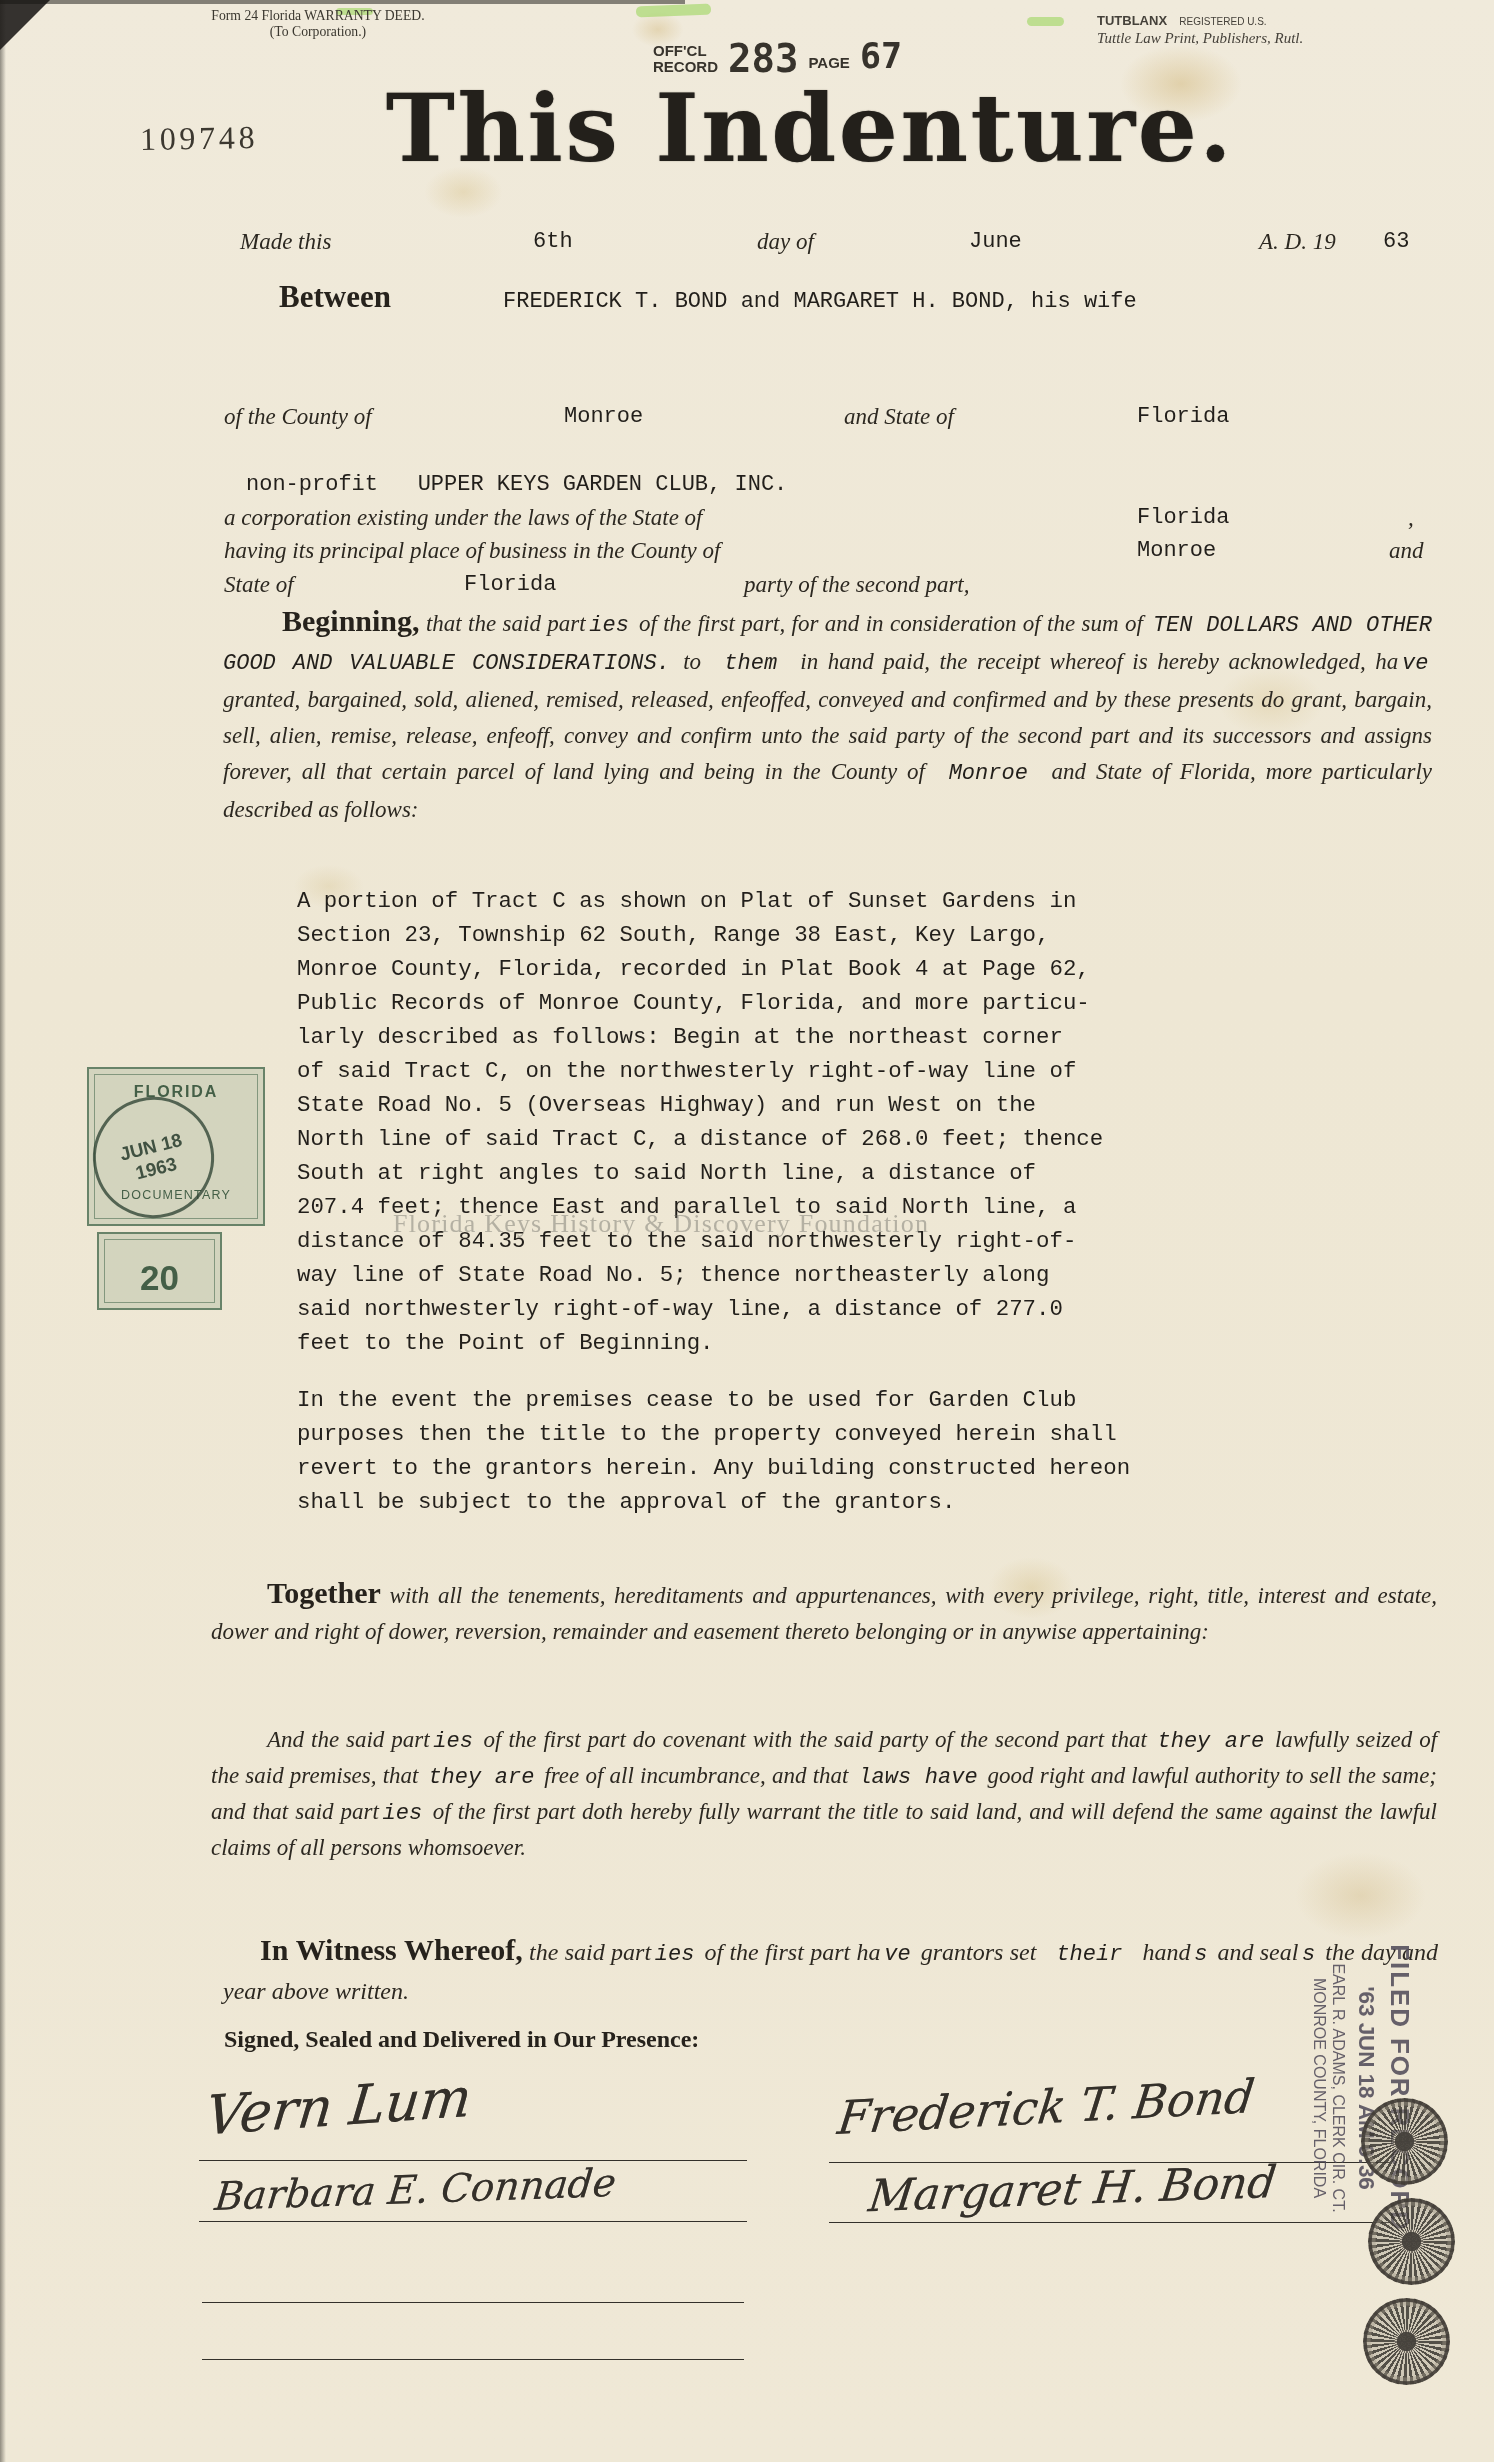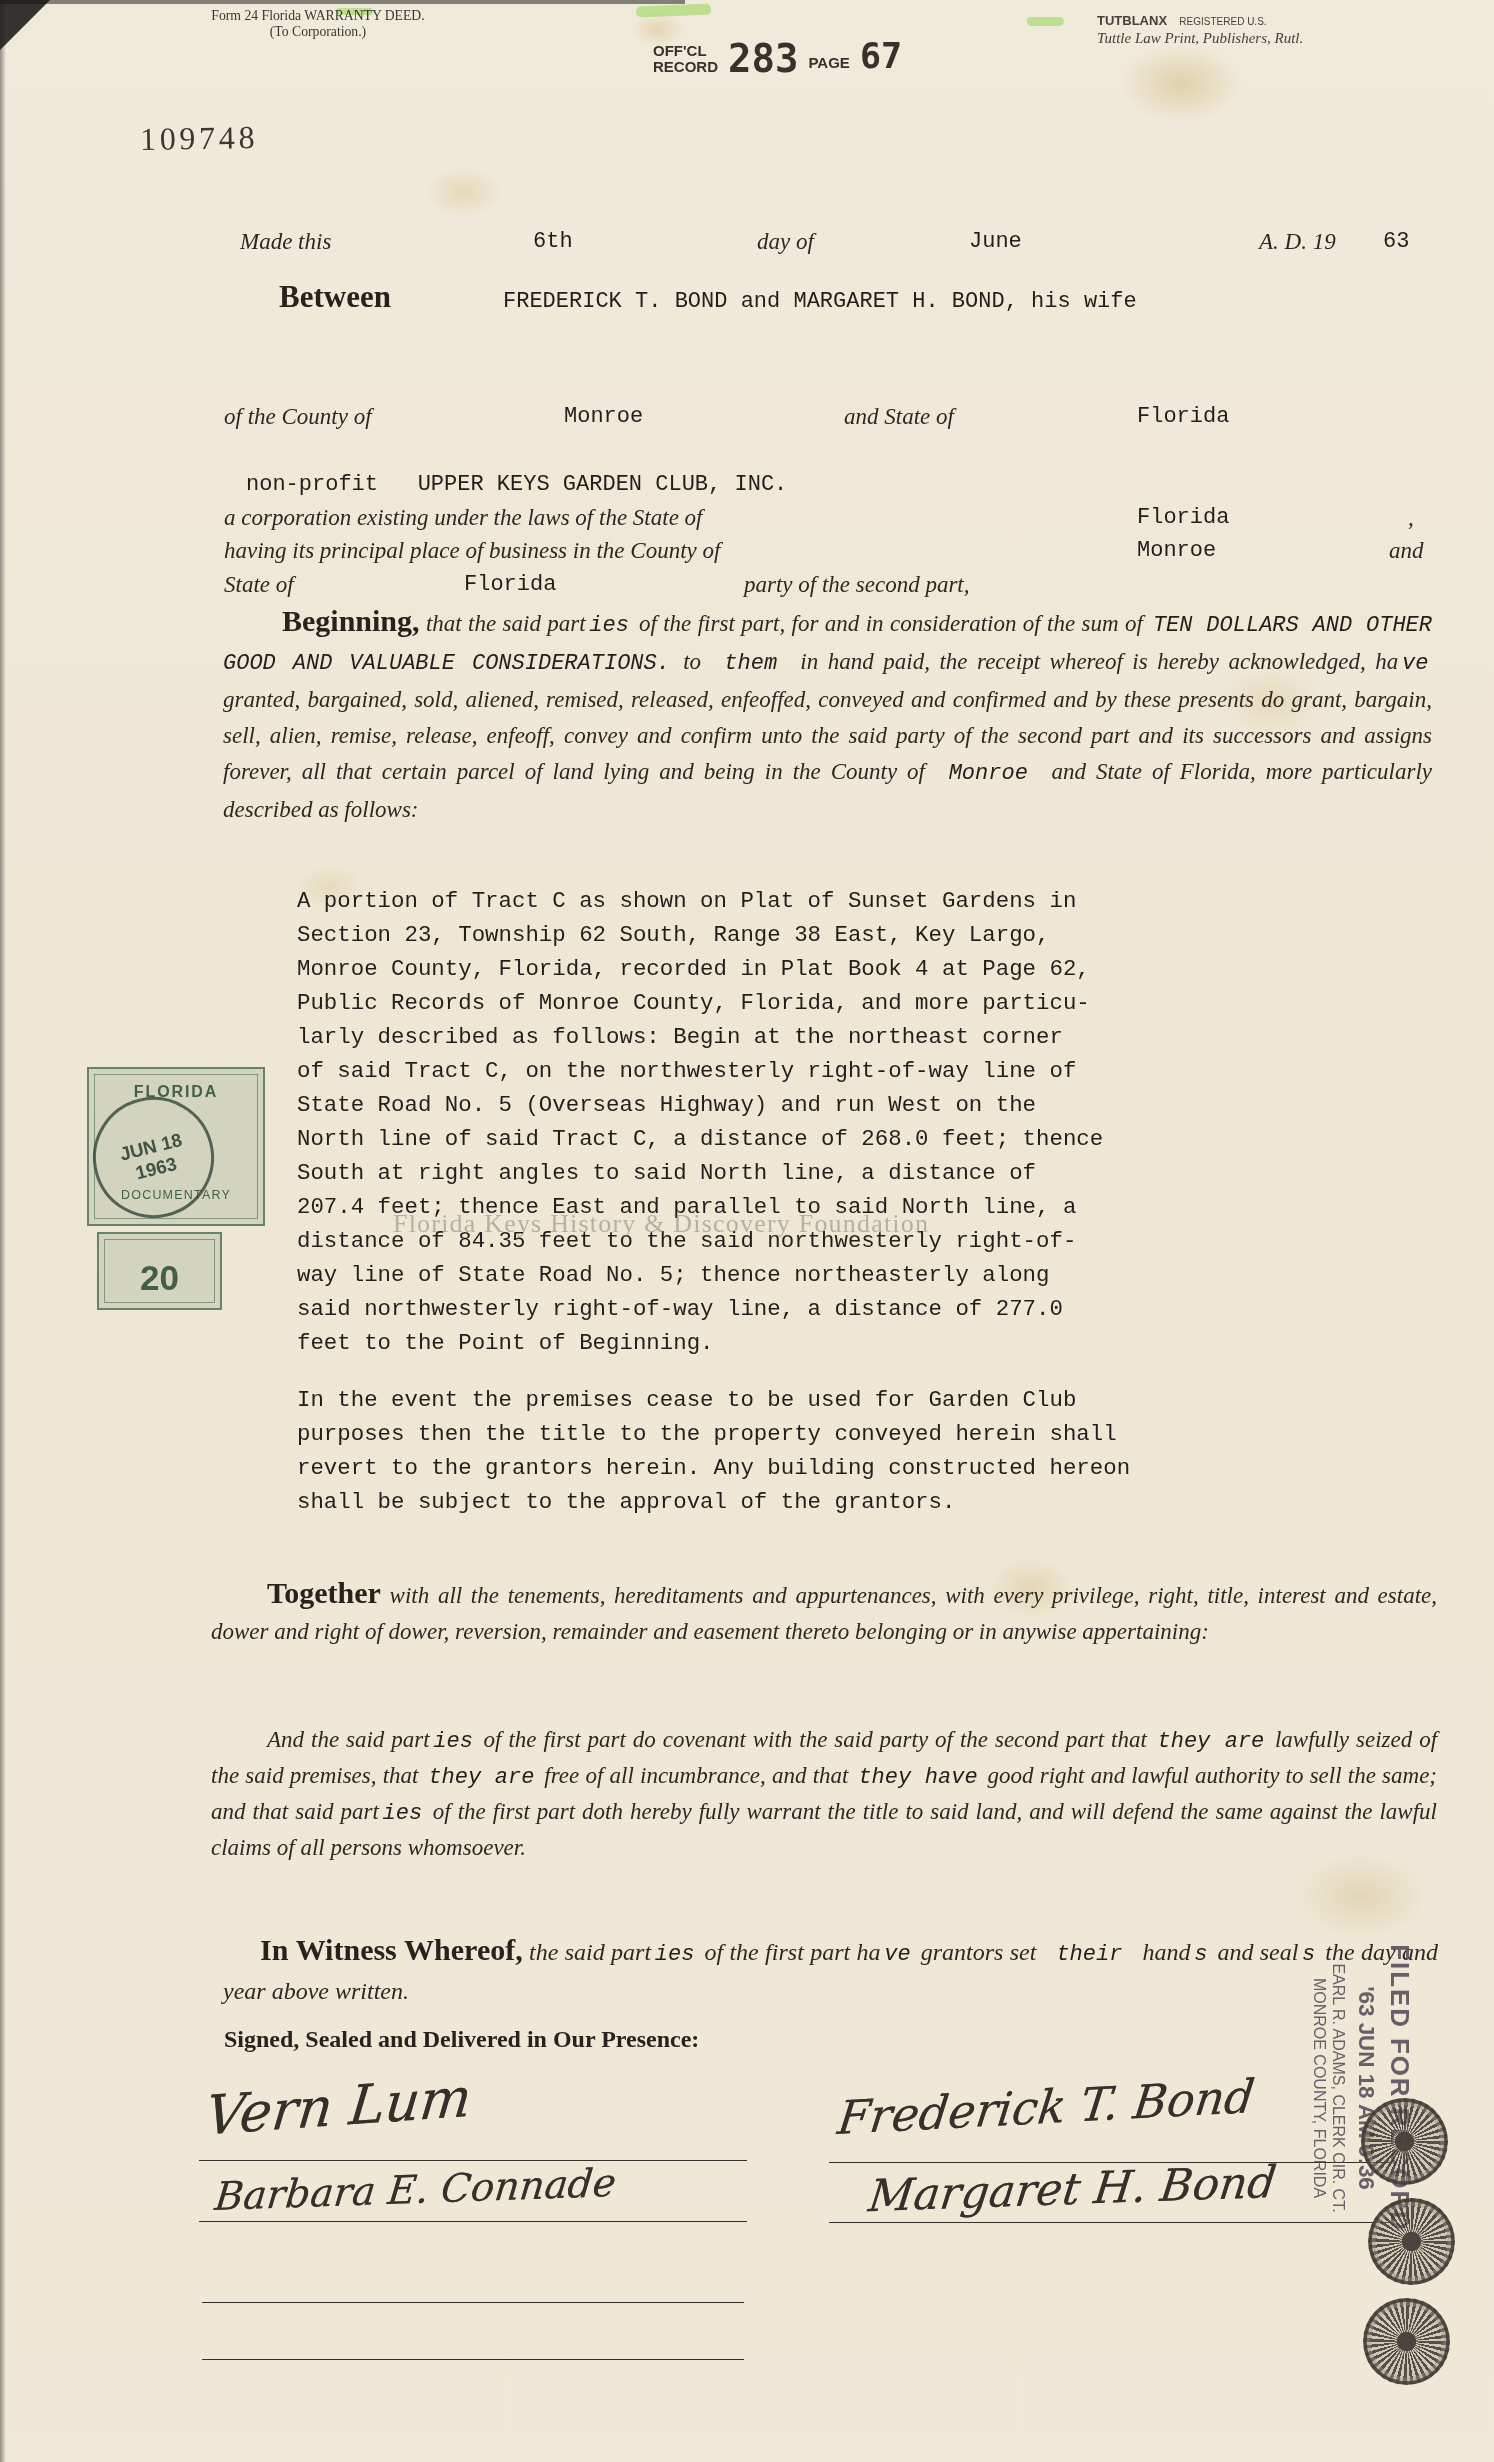--- a/index.html
+++ b/index.html
@@ -99,20 +99,21 @@
   <div class="tutblanx" style="left:1097px; top:12.5px; width:349px;">
     <div>
       <span style="font-weight:bold;">TUTBLANX</span>
       <span style="font-size:10px; margin-left:8.7px;">REGISTERED U.S.</span>
     </div>
     <div class="pub">Tuttle Law Print, Publishers, Rutl.</div>
   </div>
 
   <div class="doc-number" style="left:140px; top:120px;">109748</div>
 
+  <div class="title" style="left:268px; top:74px; width:1084px;">This Indenture.</div>
 
   <div class="row" style="left:240px; top:229px; width:1215px;">
     <span class="printed abs" style="left:0;">Made this</span>
     <span class="tw abs" style="left:293px;">6th</span>
     <span class="printed abs" style="left:517px;">day of</span>
     <span class="tw abs" style="left:729px;">June</span>
     <span class="printed abs" style="left:1019px;">A. D. 19</span>
     <span class="tw abs" style="left:1143px;">63</span>
   </div>
 
@@ -205,21 +206,21 @@
 
 
   <div class="para printed" style="left:211px; top:1723px; width:1226px; text-indent:56px; line-height:34px;">
     <span>And the said part</span><span class="tw fill-tight">ies</span>
     <span>of the first part do</span>
     <span>covenant with the said party of the second part that</span>
     <span class="tw fill-tight">they are</span>
     <span>lawfully seized of the said premises, that</span>
     <span class="tw fill-tight">they are</span>
     <span>free of all incumbrance, and that</span>
-    <span class="tw fill-tight">they have</span>
+    <span class="tw fill-tight">laws have</span>
     <span>good right and lawful authority to sell the same; and that said part</span><span class="tw fill-tight">ies</span>
     <span>of the first part doth hereby fully warrant the title to said land, and will defend the same against the lawful claims of all persons whomsoever.</span>
   </div>
 
   <div class="para printed" style="left:223px; top:1932px; width:1215px; text-indent:37px; line-height:36px; font-size:24px;">
     <span class="lead">In Witness Whereof,</span>
     <span>the said part</span><span class="tw fill-tight">ies</span>
     <span>of the first part ha</span><span class="tw fill-tight">ve</span>
     <span>grantors set</span>
     <span class="tw fill">their</span>

